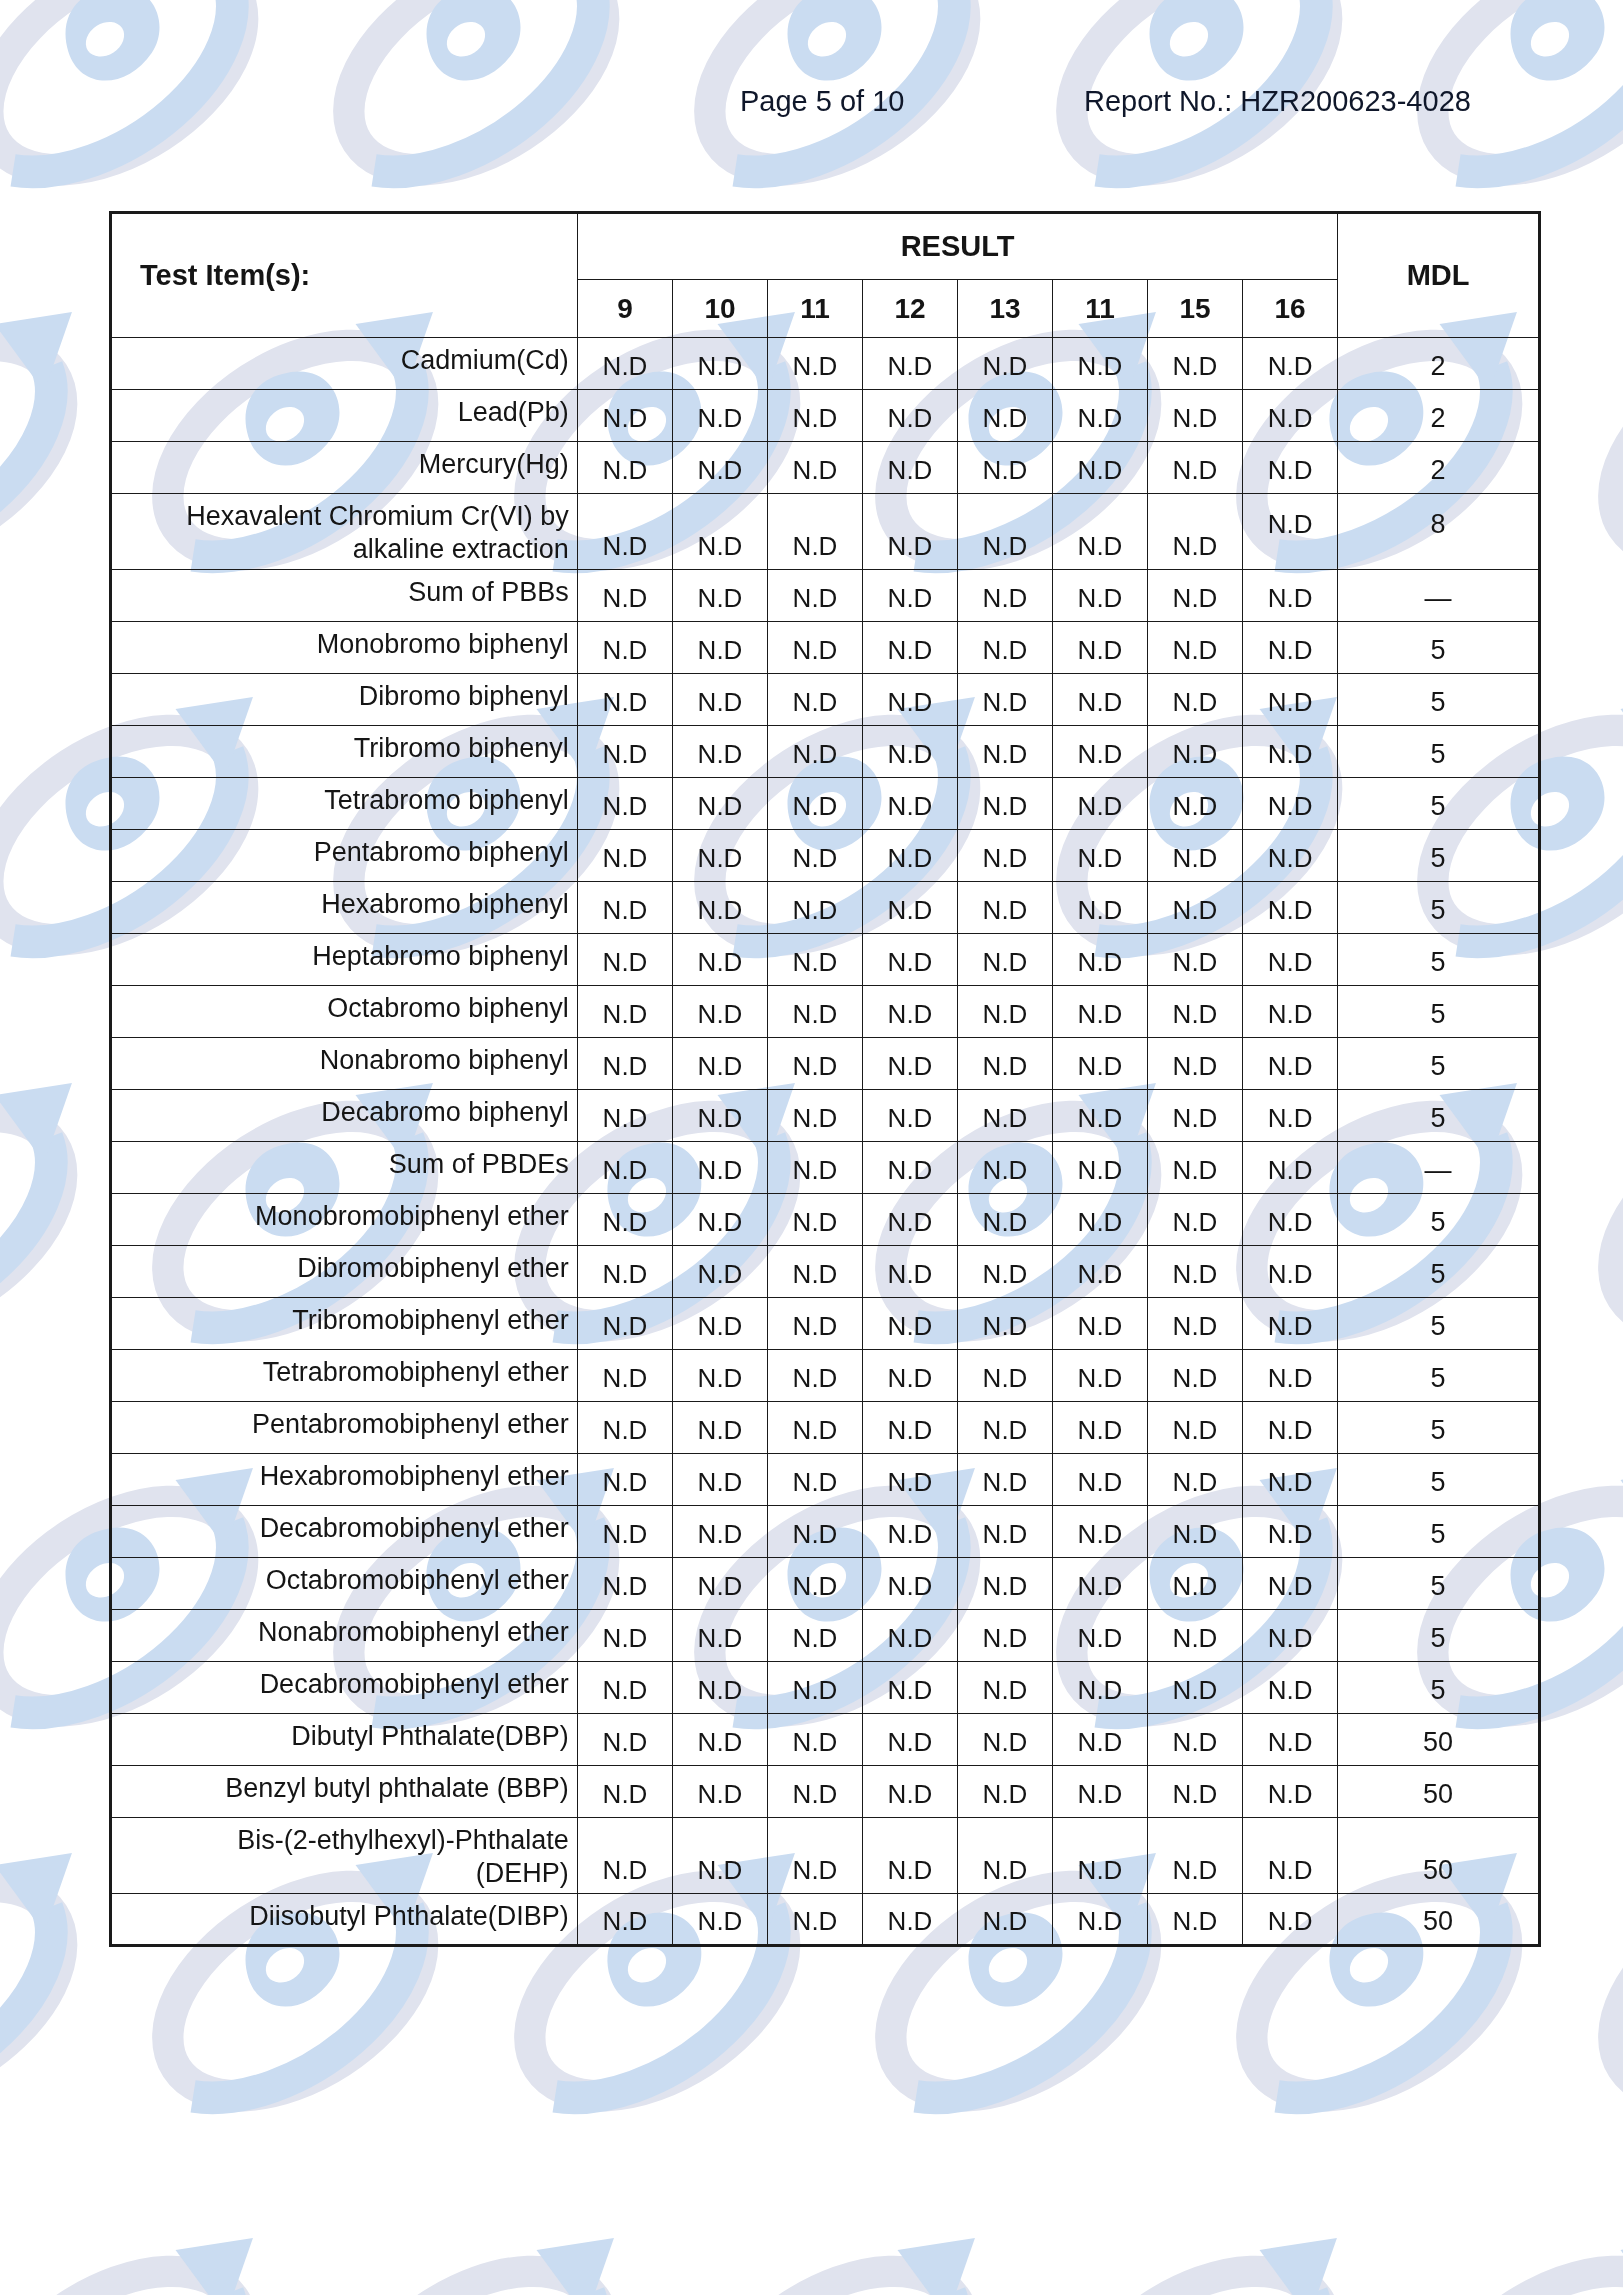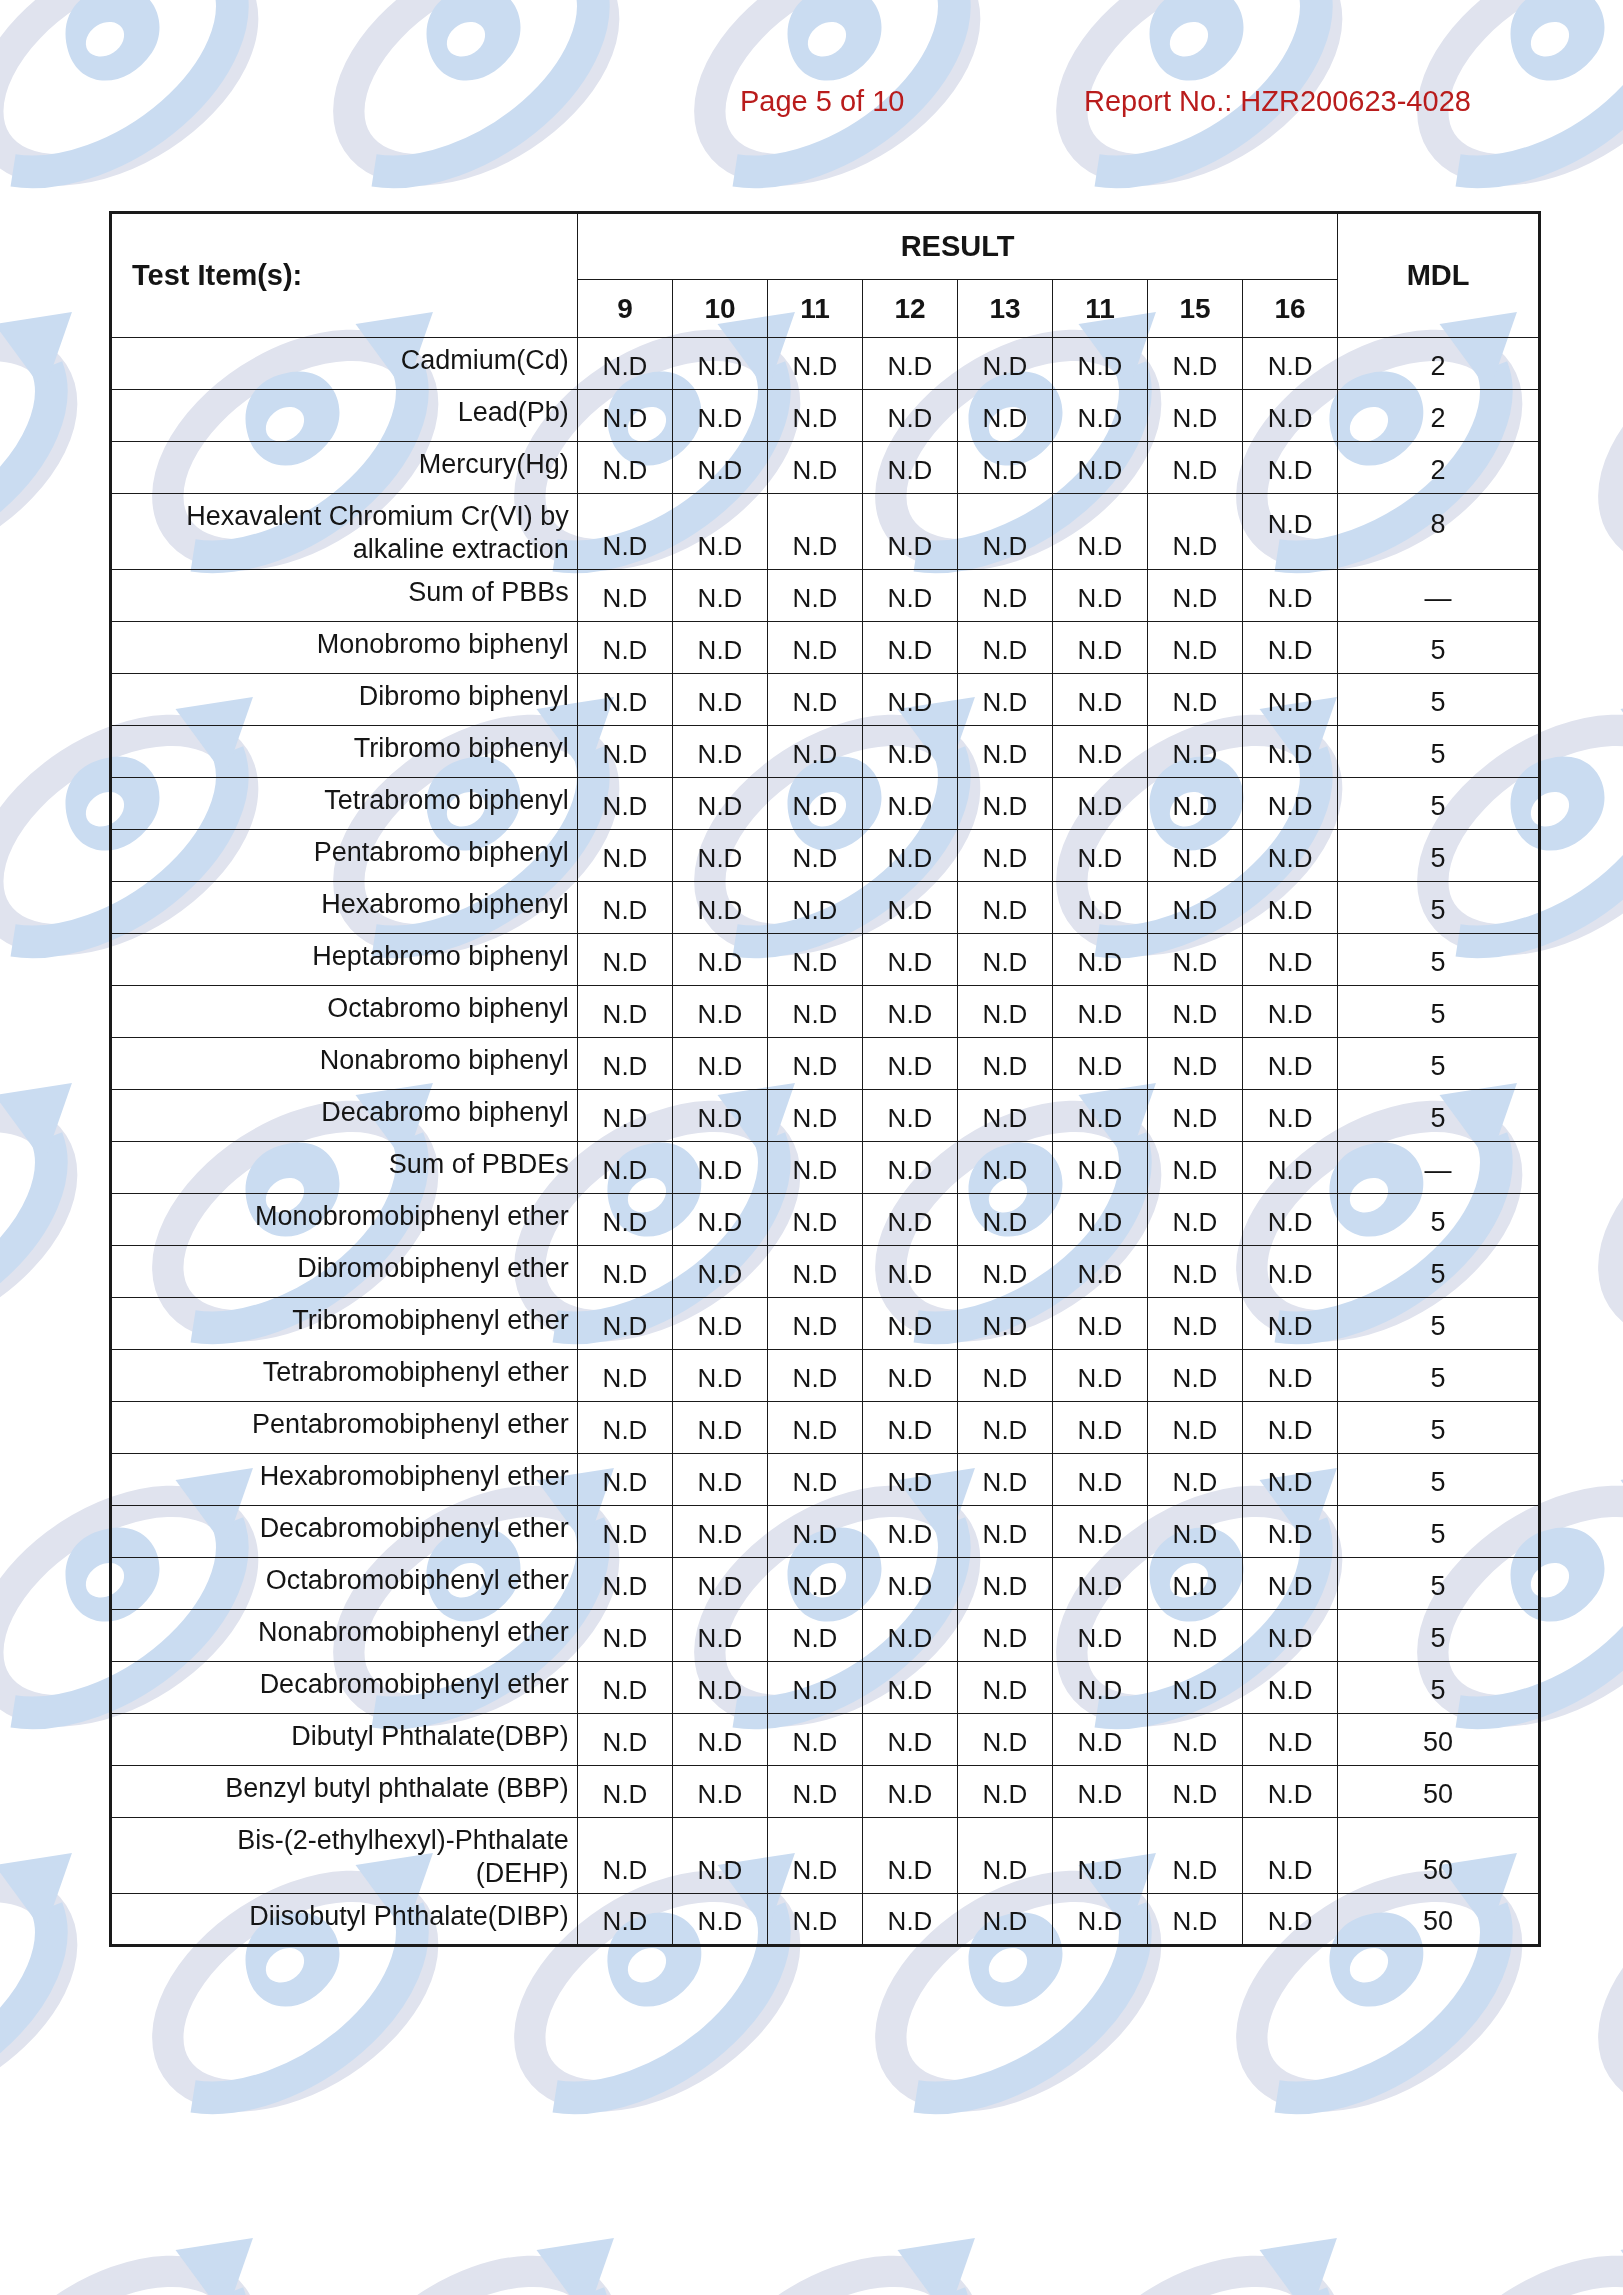--- a/index.html
+++ b/index.html
@@ -11,39 +11,39 @@
   }
   .page{
     position:relative;width:1623px;height:2295px;overflow:hidden;background:#ffffff;
   }
   .watermark{
     position:absolute;left:0;top:0;width:100%;height:100%;z-index:0;
   }
   .watermark svg{position:absolute;overflow:visible;}
   .hdr{
     position:absolute;top:85px;left:0;width:100%;height:37px;z-index:2;
-    font-size:29px;color:#b91c1c;
+    font-size:29px;color:#0f172a;
   }
   .hdr .pg{position:absolute;left:740px;top:0;}
   .hdr .rp{position:absolute;left:1084px;top:0;}
   table.results{
     position:absolute;left:109px;top:211px;z-index:2;
     border-collapse:collapse;table-layout:fixed;width:1427px;
     background:transparent;
   }
   table.results th, table.results td{
     border:1.4px solid #1a1a1a;
     background:transparent;
     overflow:hidden;
   }
   table.results{border:3.4px solid #1a1a1a;}
   
   th.item-h{
     font-size:29px;font-weight:700;text-align:left;vertical-align:middle;
-    padding-left:20px;border-bottom:3.4px solid #1a1a1a;
+    padding-left:28px;border-bottom:3.4px solid #1a1a1a;
   }
   th.result-h{
     font-size:29px;font-weight:700;vertical-align:middle;
     height:63px;border-bottom:2px solid #1a1a1a;
   }
   th.mdl-h{
     font-size:29px;font-weight:700;text-align:center;vertical-align:middle;
     border-bottom:3.4px solid #1a1a1a;
   }
   th.num-h{

